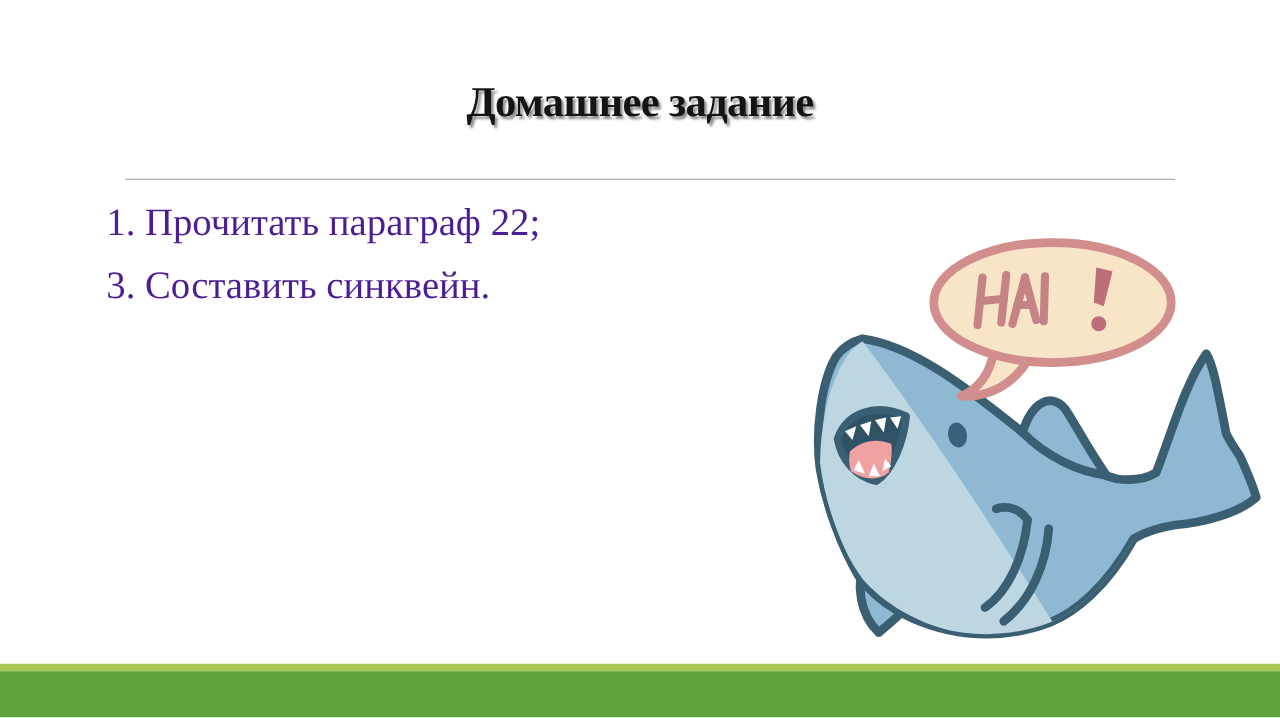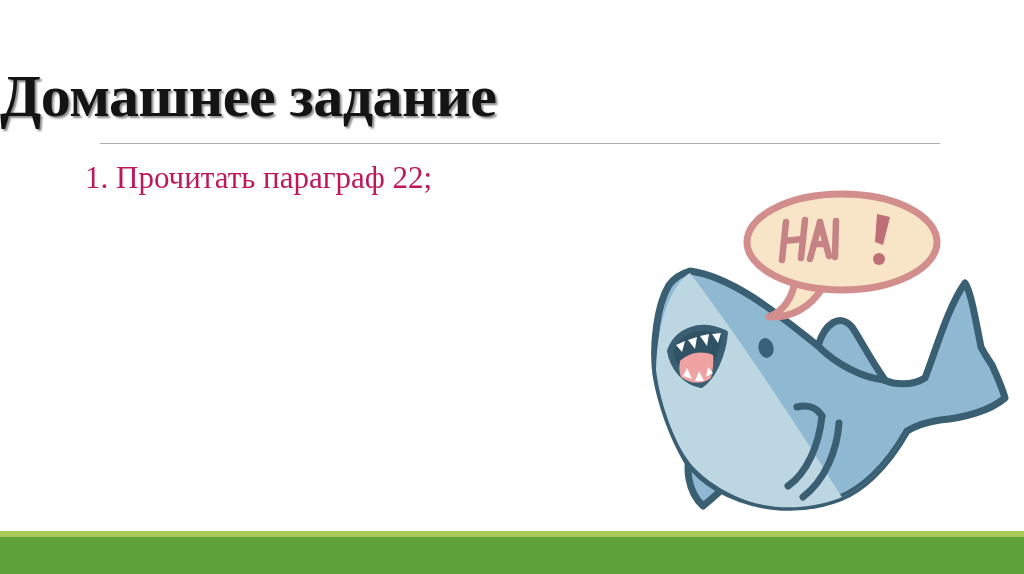--- a/index.html
+++ b/index.html
@@ -8,21 +8,22 @@
     background: #ffffff;
     position: relative;
     overflow: hidden;
     font-family: "Liberation Serif", serif;
   }
   .slide { position: absolute; inset: 0; }
 
   .slide-title {
     position: absolute;
     top: 66px; left: 0; width: 100%;
-    font-size: 60px; font-weight: 700;
+    text-align: center;
+    font-size: 34px; font-weight: 700;
     letter-spacing: -0.5px;
     line-height: 1;
     color: #141414;
     text-shadow: 2px 2px 2px rgba(110,110,110,0.8);
     margin: 0;
   }
 
   .title-divider {
     position: absolute;
     top: 143px; left: 100px; width: 840px;
@@ -31,21 +32,21 @@
     margin: 0;
   }
 
   .homework-list {
     position: absolute;
     top: 153px; left: 85px;
     margin: 0; padding: 0;
     list-style: none;
     font-size: 31px;
     line-height: 50px;
-    color: #be185d;
+    color: #4c1d95;
   }
 
   .illustration {
     position: absolute;
     left: 645px; top: 185px;
     width: 370px; height: 330px;
   }
   .illustration svg { display: block; width: 100%; height: 100%; }
 
   .bottom-bar-light {
@@ -63,20 +64,21 @@
 <body>
 
 <div class="slide">
 
   <h1 class="slide-title">Домашнее задание</h1>
 
   <hr class="title-divider">
 
   <ul class="homework-list">
     <li>1. Прочитать параграф 22;</li>
+    <li>3. Составить синквейн.</li>
   </ul>
 
   <div class="illustration">
 
     <svg viewBox="0 0 370 330" xmlns="http://www.w3.org/2000/svg">
 
       <g>
 
         <path d="M 48,256 C 38,284 44,308 58,321 C 69,312 79,303 85,296 C 77,279 62,265 48,256 Z" fill="var(--shark-body)" stroke="var(--shark-outline)" stroke-width="7" stroke-linejoin="round"></path>
 

